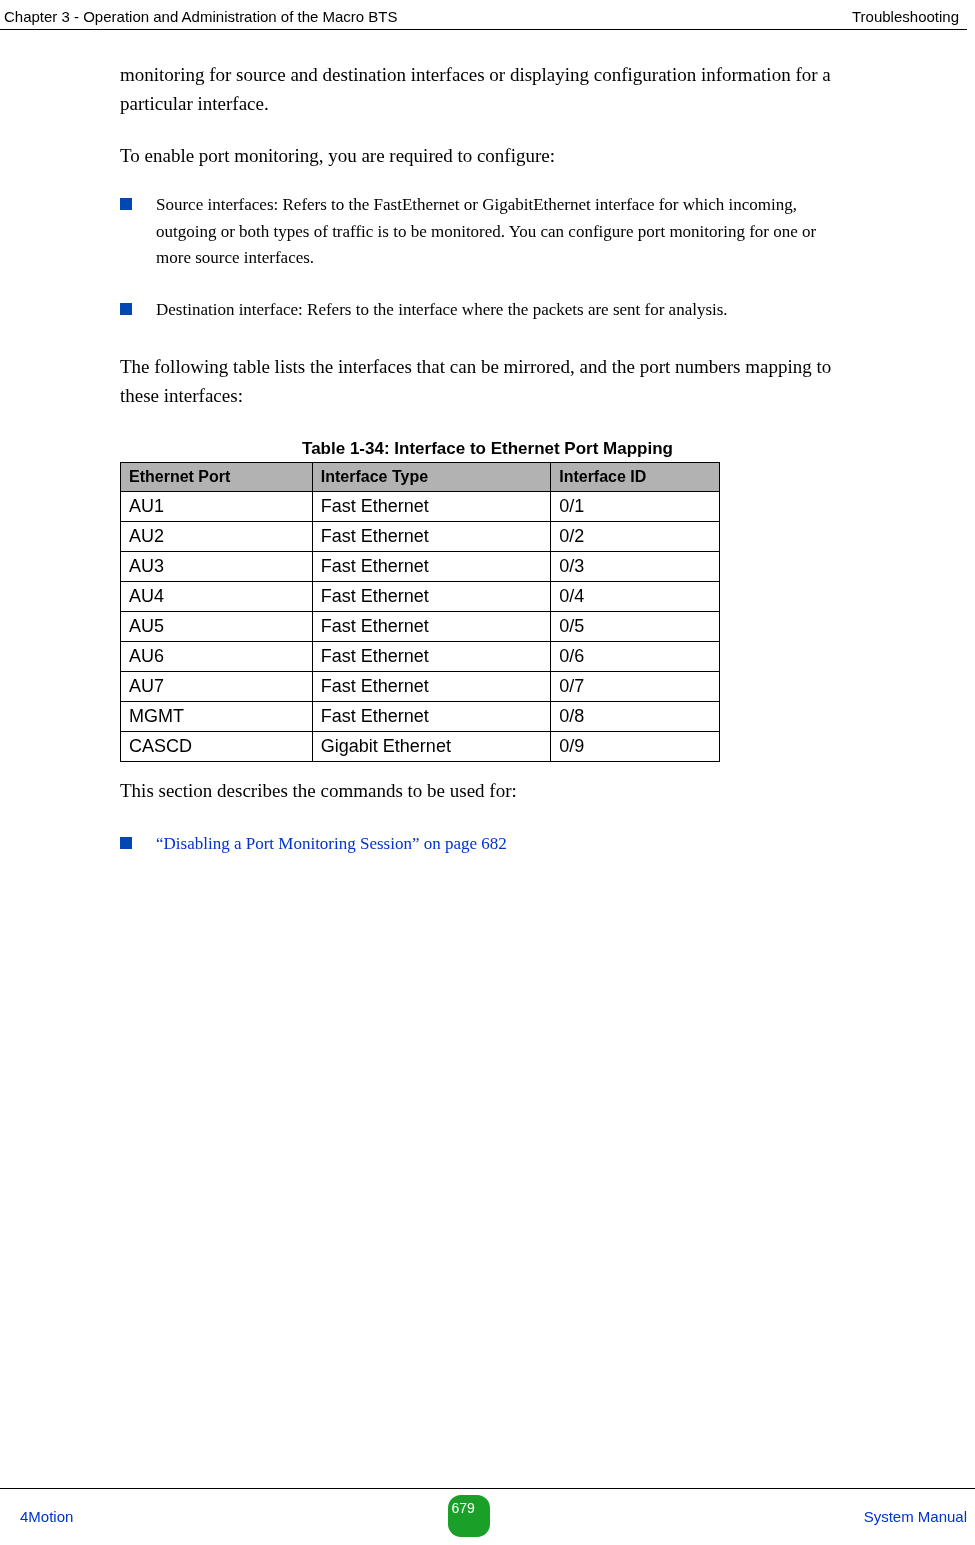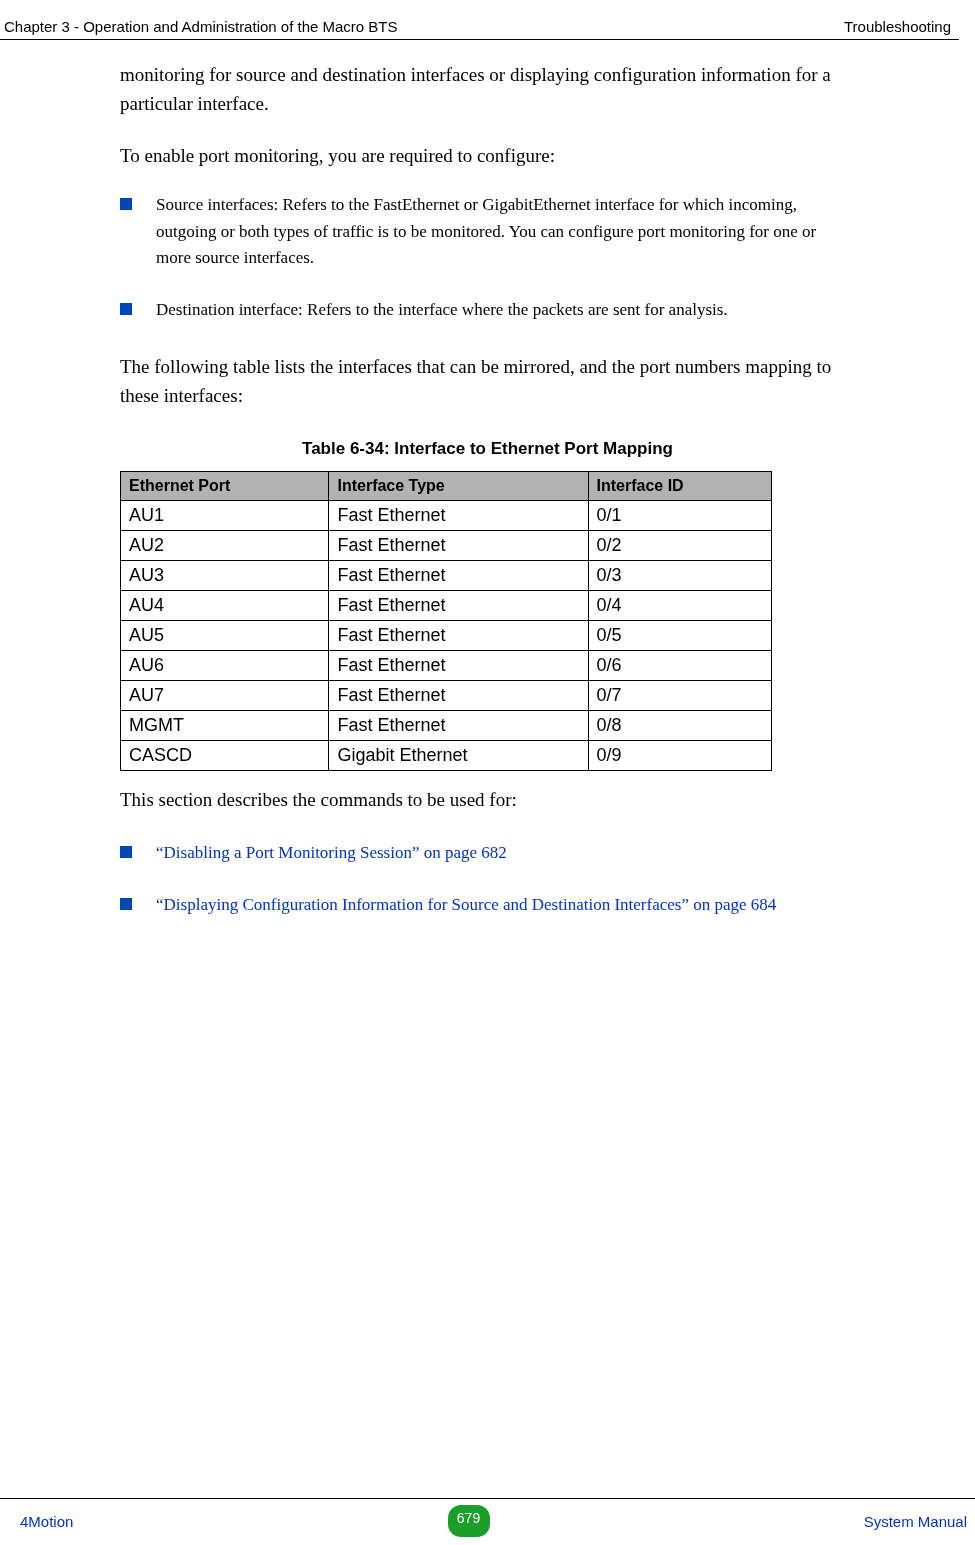--- a/index.html
+++ b/index.html
@@ -15,22 +15,22 @@
     height: 1545px;
     position: relative;
     box-sizing: border-box;
   }
 
   
   .header {
     position: absolute;
     top: 0;
     left: 0;
-    right: 16px;
-    padding: 18px 8px 4px 4px;
+    right: 8px;
+    padding: 8px 8px 4px 4px;
     border-bottom: 1px solid #000;
     display: flex;
     justify-content: space-between;
     font-size: 15px;
   }
   .header-left { }
   .header-right { }
 
   
   .footer {
@@ -45,23 +45,22 @@
     align-items: center;
     font-size: 15px;
     color: #0033cc;
   }
   .footer-left { }
   .footer-center { }
   .footer-right { }
   .page-badge {
     display: inline-block;
     min-width: 34px;
-    height: 32px;
+    height: 42px;
     line-height: 26px;
-    text-align: center;
     background: #1a9f29;
     color: #ffffff;
     border-radius: 13px;
     font-size: 14px;
     padding: 0 4px;
   }
 
   
   .content {
     position: absolute;
@@ -103,22 +102,22 @@
   
   .table-caption {
     font-family: Arial, Helvetica, sans-serif;
     font-size: 17px;
     font-weight: bold;
     text-align: center;
     margin: 28px 0 2px 0;
   }
   table.port-map {
     border-collapse: collapse;
-    width: 652px;
-    margin: 12px 0 14px 0;
+    width: 600px;
+    margin: 3px 0 14px 0;
   }
   table.port-map th, table.port-map td {
     border: 1px solid #000;
     font-family: Arial, Helvetica, sans-serif;
     font-size: 18px;
     text-align: left;
     padding: 4px 8px;
     height: 20px;
   }
   table.port-map th {
@@ -149,21 +148,21 @@
         <span>Source interfaces: Refers to the FastEthernet or GigabitEthernet interface for which incoming, outgoing or both types of traffic is to be monitored. You can configure port monitoring for one or more source interfaces.</span>
       </li>
       <li class="list-item">
         <span class="bullet"></span>
         <span>Destination interface: Refers to the interface where the packets are sent for analysis.</span>
       </li>
     </ul>
 
     <p class="body-text">The following table lists the interfaces that can be mirrored, and the port numbers mapping to these interfaces:</p>
 
-    <div class="table-caption">Table 6-34: Interface to Ethernet Port Mapping</div>
+    <div class="table-caption">Table 1-34: Interface to Ethernet Port Mapping</div>
 
     <table class="port-map">
       <thead>
         <tr>
           <th>Ethernet Port</th>
           <th>Interface Type</th>
           <th>Interface ID</th>
         </tr>
       </thead>
       <tbody>
@@ -217,24 +216,20 @@
 
     <p class="body-text">This section describes the commands to be used for:</p>
 
     <ul class="list">
       <li class="list-item">
         <span class="bullet"></span>
       </li>
       <li class="list-item">
         <span class="bullet"></span>
         <span class="link-text">“Disabling a Port Monitoring Session” on page 682</span>
-      </li>
-      <li class="list-item">
-        <span class="bullet"></span>
-        <span class="link-text">“Displaying Configuration Information for Source and Destination Interfaces” on page 684</span>
       </li>
     </ul>
 
   </div>
 
   <div class="footer">
     <span class="footer-left">4Motion</span>
     <span class="footer-center">
       <span class="page-badge">679</span>
     </span>

